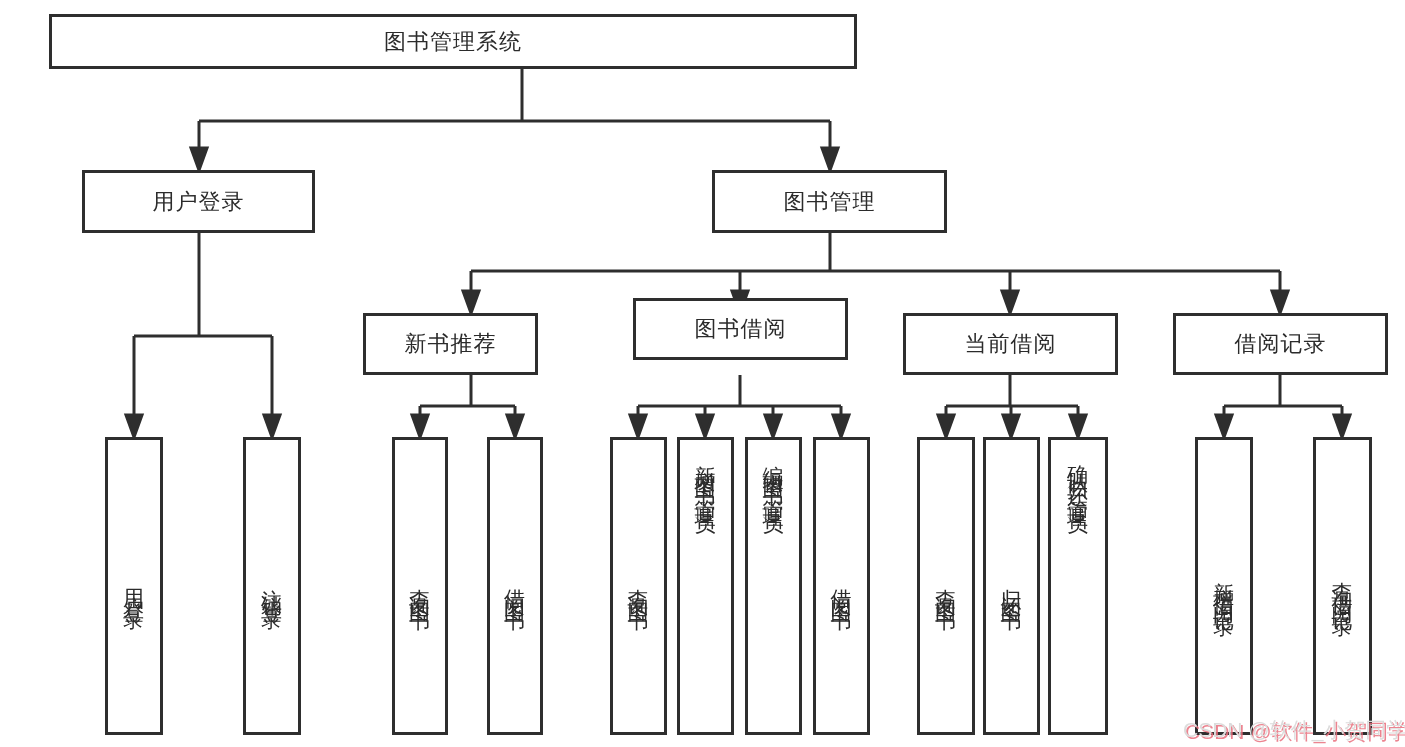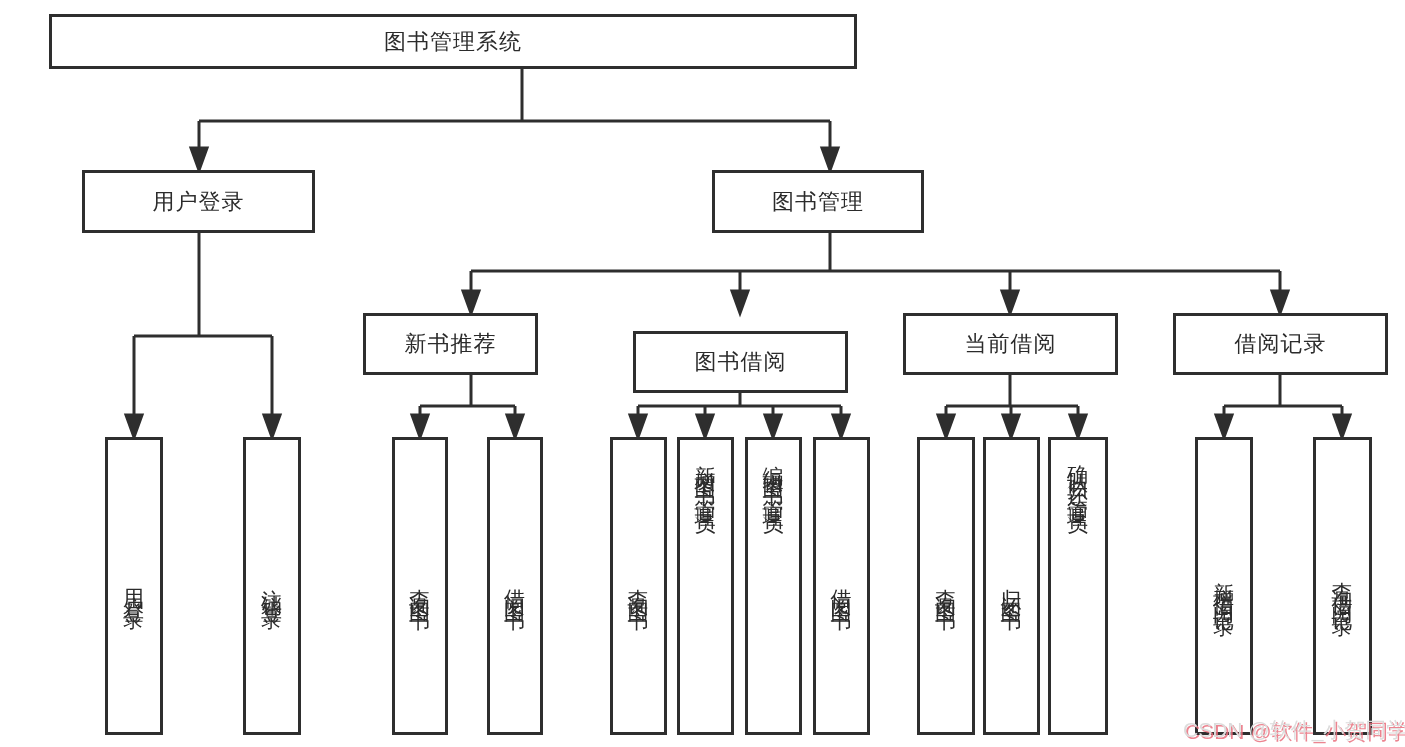--- a/index.html
+++ b/index.html
@@ -83,28 +83,28 @@
     </g>
   </svg>
 
   <div class="box h-box" style="left:21px; top:14px; width:808px; height:55px;margin-left:28px;">
     <span>图书管理系统</span>
   </div>
 
   <div class="box h-box" style="left:82px; top:170px; width:233px; height:63px;">
     <span>用户登录</span>
   </div>
-  <div class="box h-box" style="left:712px; top:170px; width:212px; height:63px;">
+  <div class="box h-box" style="left:712px; top:170px; width:235px; height:63px;">
     <span>图书管理</span>
   </div>
 
   <div class="box h-box" style="left:363px; top:313px; width:175px; height:62px;">
     <span>新书推荐</span>
   </div>
-  <div class="box h-box" style="left:633px; top:331px; width:215px; height:62px;align-items:center;">
+  <div class="box h-box" style="left:633px; top:298px; width:215px; height:62px;align-items:center;">
     <span>图书借阅</span>
   </div>
   <div class="box h-box" style="left:1173px; top:313px; width:215px; height:62px;">
     <span>借阅记录</span>
   </div>
   <div class="box h-box" style="left:903px; top:313px; width:215px; height:62px;">
     <span>当前借阅</span>
   </div>
 
   <div class="box v-box" style="left:105px; top:437px; width:58px; height:298px;">

